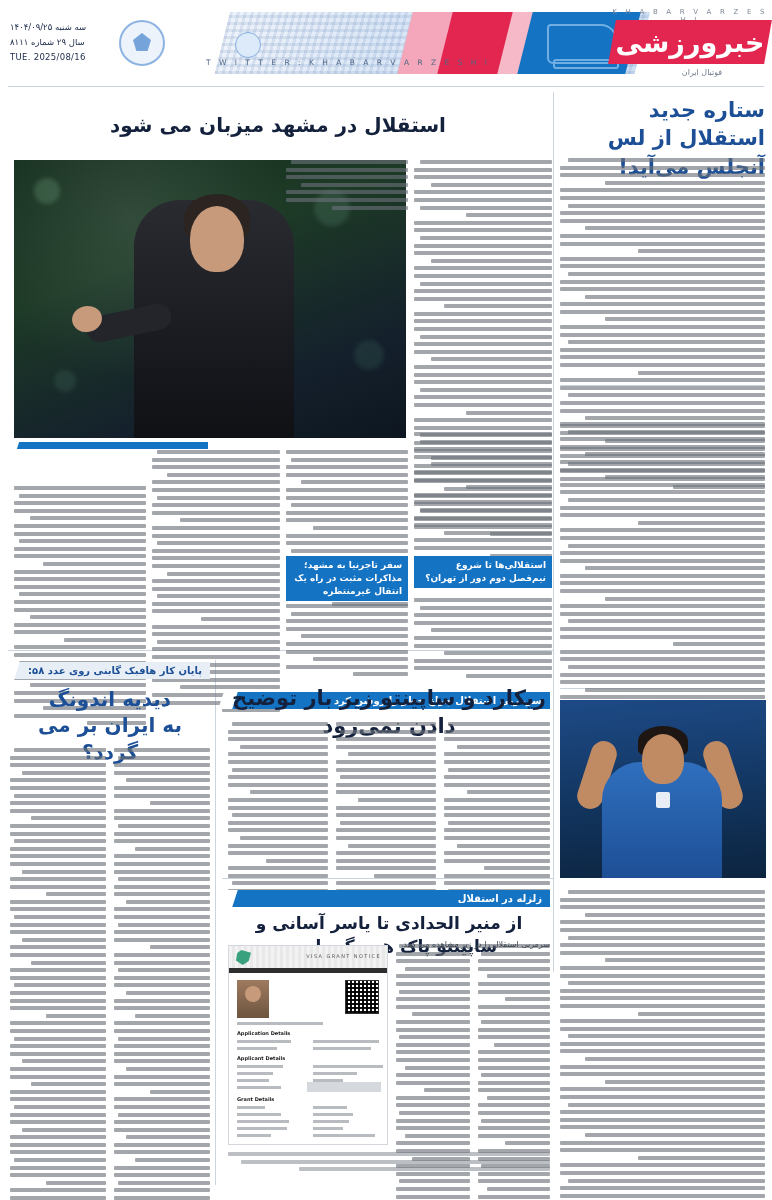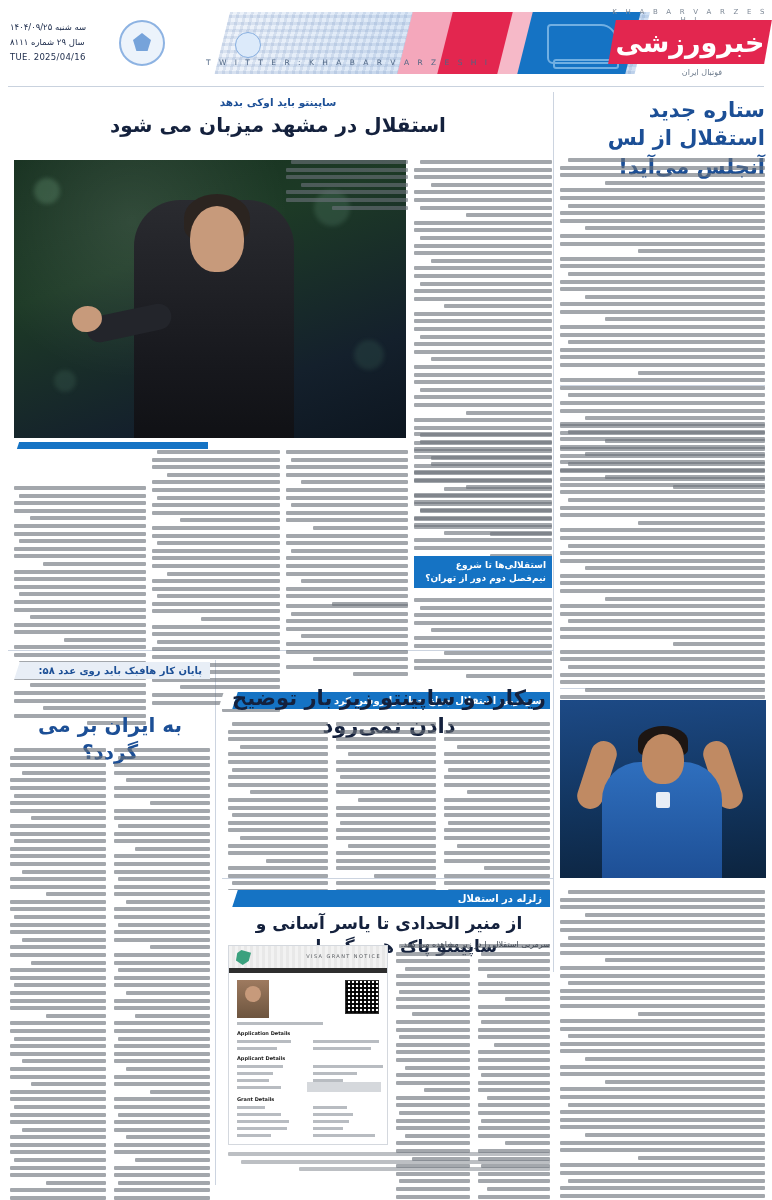--- a/index.html
+++ b/index.html
@@ -225,21 +225,21 @@
 </style>
 </head>
 <body>
 
 <div class="page">
 
   <div class="masthead">
     <div class="mh-date">
       <div>سه شنبه ۱۴۰۴/۰۹/۲۵</div>
       <div>سال ۲۹ شماره ۸۱۱۱</div>
-      <div class="en">TUE. 2025/04/16</div>
+      <div class="en">TUE. 2025/08/16</div>
     </div>
     <div class="mh-slash"></div>
     <div class="mh-num">۳</div>
 
     <div class="mh-art">
       <div class="bandA"></div>
       <div class="mh-ball"></div>
       <div class="mh-ball2"></div>
       <div class="mh-pinkA"></div>
       <div class="mh-redA"></div>
@@ -258,21 +258,20 @@
     <div class="mh-rule"></div>
   </div>
 
   <div class="vrule" style="left:553px; top:92px; height:880px;"></div>
   <div class="hrule" style="left:8px; top:650px; width:545px;"></div>
   <div class="vrule" style="left:215px; top:660px; height:525px;"></div>
   <div class="hrule" style="left:222px; top:878px; width:331px;"></div>
   <div class="hrule" style="left:560px; top:385px; width:205px;"></div>
   <div class="hrule" style="left:560px; top:688px; width:205px;"></div>
 
-  <div class="kicker" id="lead-kicker">ساپینتو باید اوکی بدهد</div>
   <div class="headline" id="lead-headline">استقلال در مشهد میزبان می شود</div>
 
   <div id="lead-photo">
     <div class="pf-bokeh" style="left:20px;  top:18px;  width:26px; height:26px; background:rgba(140,200,160,.22);"></div>
     <div class="pf-bokeh" style="left:300px; top:30px;  width:36px; height:36px; background:rgba(120,180,150,.18);"></div>
     <div class="pf-bokeh" style="left:340px; top:180px; width:30px; height:30px; background:rgba(90,150,120,.16);"></div>
     <div class="pf-bokeh" style="left:40px;  top:210px; width:22px; height:22px; background:rgba(110,170,140,.14);"></div>
     <div class="pf-coach"></div>
     <div class="pf-hair"></div>
     <div class="pf-head"></div>
@@ -400,20 +399,21 @@
       <div class="ln s2"></div>
       <div class="ln s1"></div>
       <div class="ln s1"></div>
     <div class="ln s1"></div>
       <div class="ln s3"></div>
       <div class="ln s1"></div>
       <div class="ln s1"></div>
     <div class="ln s5"></div>
   </div>
 
+  <div class="subblue" style="position:absolute; left:286px; top:556px; width:122px;">سفر تاجرنیا به مشهد؛ مذاکرات مثبت در راه یک انتقال غیرمنتظره</div>
 
   <div class="body-col" style="position:absolute; left:286px; top:604px; width:122px;">
     <div class="ln s1"></div>
       <div class="ln s2"></div>
       <div class="ln s1"></div>
       <div class="ln s1"></div>
     <div class="ln s3"></div>
       <div class="ln s1"></div>
       <div class="ln s1"></div>
       <div class="ln s4"></div>
@@ -574,22 +574,23 @@
       <div class="ln s1"></div>
       <div class="ln s5"></div>
     <div class="ln s1"></div>
       <div class="ln s1"></div>
       <div class="ln s2"></div>
       <div class="ln s6"></div>
   </div>
 
   <div class="bluebar" style="position:absolute; left:10px; top:662px; width:200px; background:#e8eef6; color:#1c4f96;">
     <div class="bluebar-slant" style="background:#fff;"></div>
-    <span>پایان کار هافبک باید روی عدد ۵۸:</span>
-  </div>
+    <span>پایان کار هافبک گابنی روی عدد ۵۸:</span>
+  </div>
+  <div class="headline" style="position:absolute; left:10px; top:686px; width:200px; font-size:20px; color:#1c4f96;">دیدیه اندونگ</div>
   <div class="headline" style="position:absolute; left:10px; top:712px; width:200px; font-size:20px; color:#1c4f96;">به ایران بر می گردد؟</div>
 
   <div class="body-col" style="position:absolute; left:10px; top:748px; width:96px;">
     <div class="ln s2"></div>
       <div class="ln s1"></div>
       <div class="ln s1"></div>
       <div class="ln s3"></div>
     <div class="ln s1"></div>
       <div class="ln s1"></div>
       <div class="ln s2"></div>

